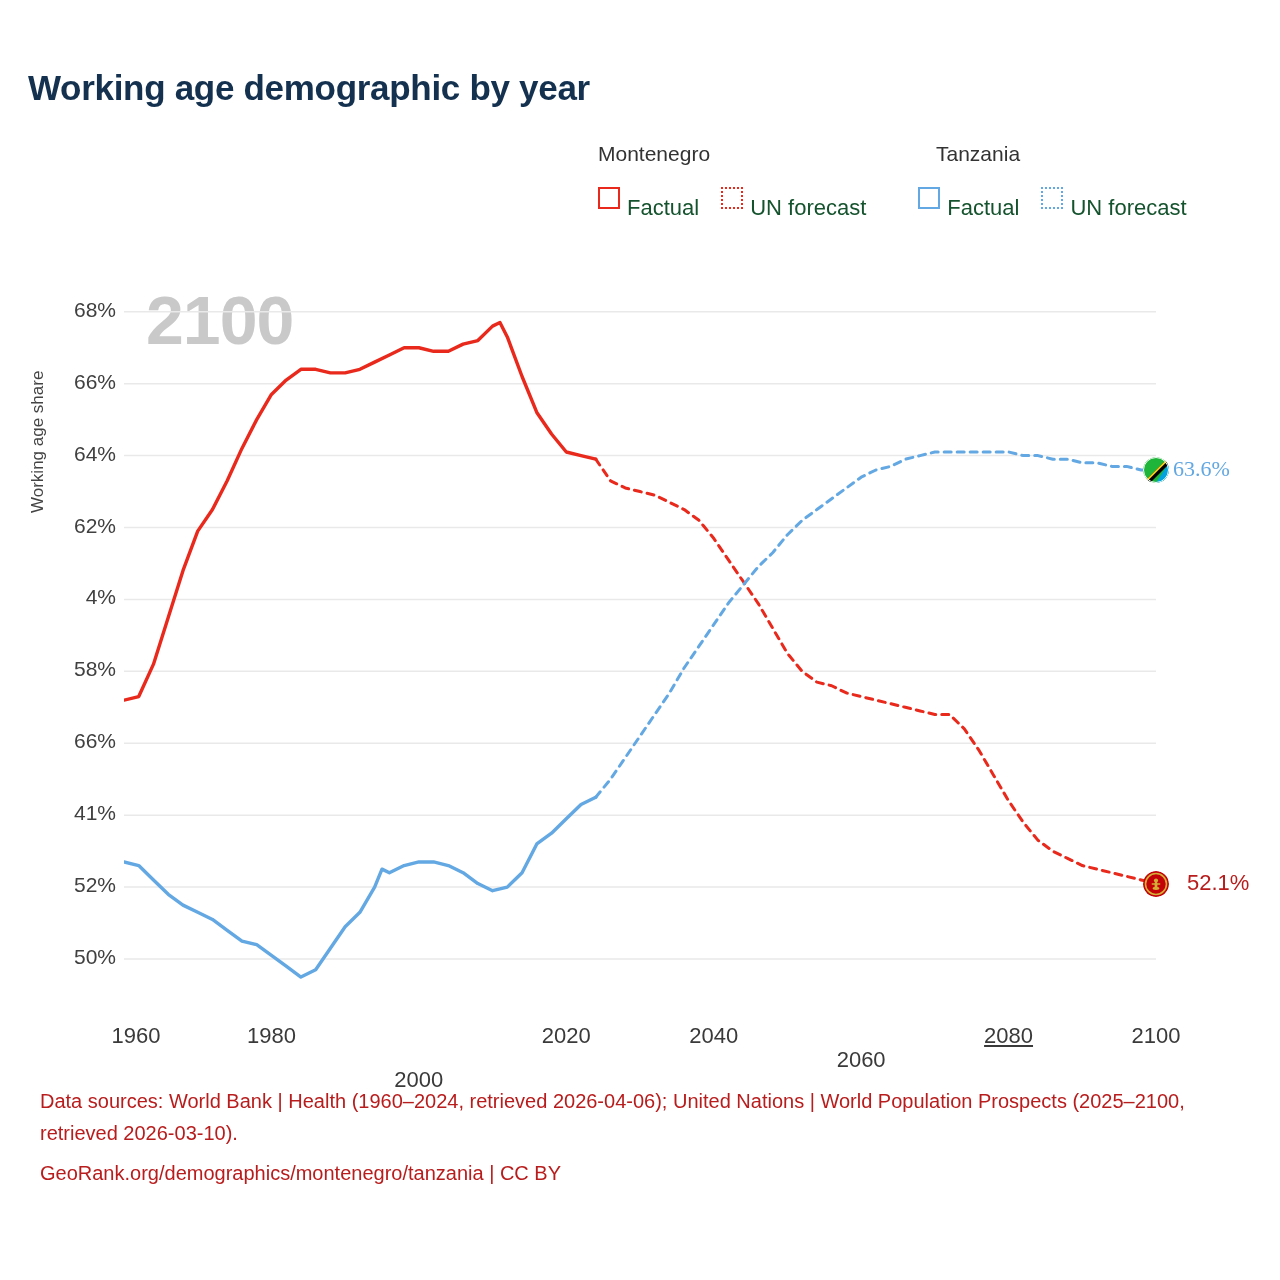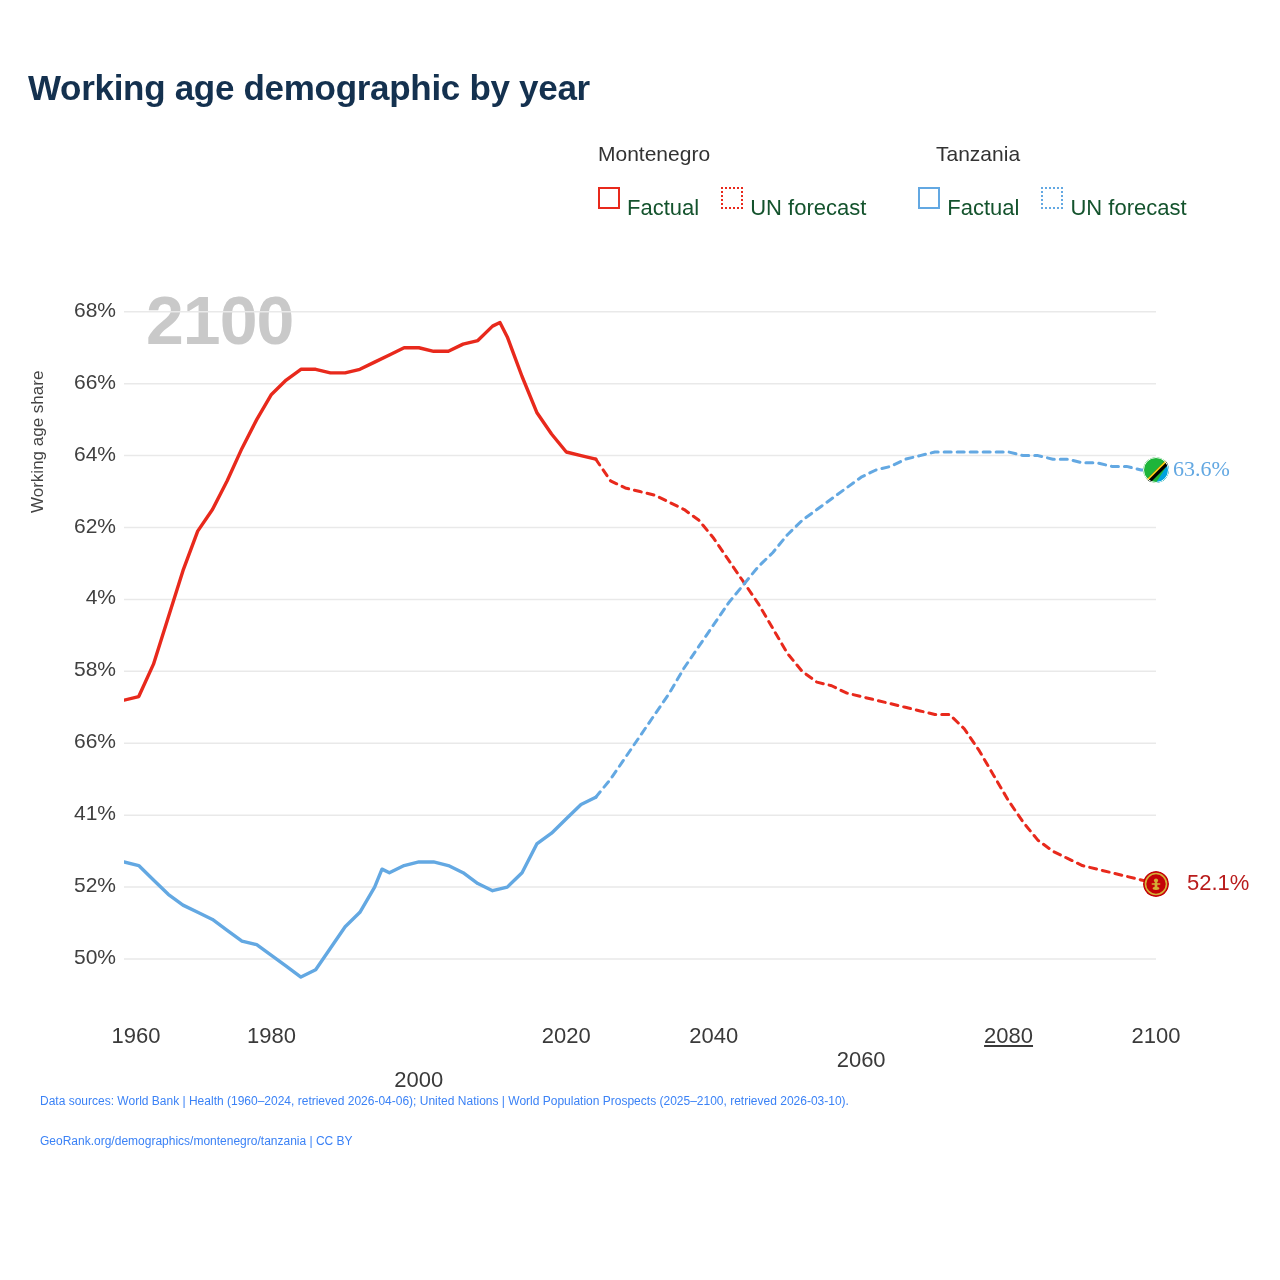--- a/index.html
+++ b/index.html
@@ -130,23 +130,23 @@
     border-radius: 50%;
     overflow: hidden;
   }
 
   
   .footer {
     position: absolute;
     left: 40px;
     top: 1085px;
     width: 1200px;
-    font-size: 12px;
+    font-size: 20px;
     line-height: 32px;
-    color: #3b82f6;
+    color: #b91c1c;
   }
   .footer .line2 { margin-top: 8px; }
 </style>
 </head>
 <body>
 
 <div class="chart-title">Working age demographic by year</div>
 
 <div class="legend">
   <div class="legend-row-names">

